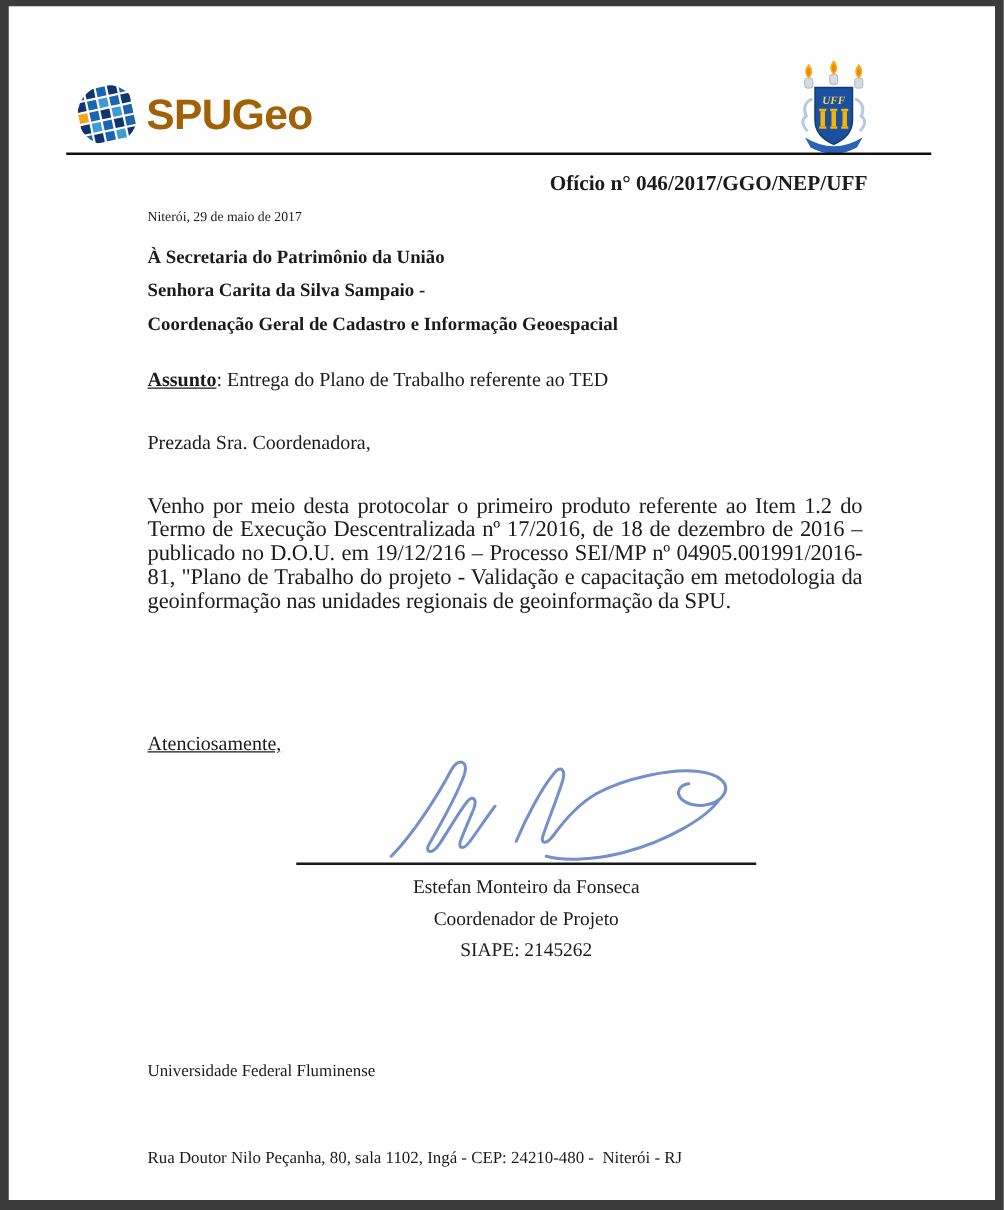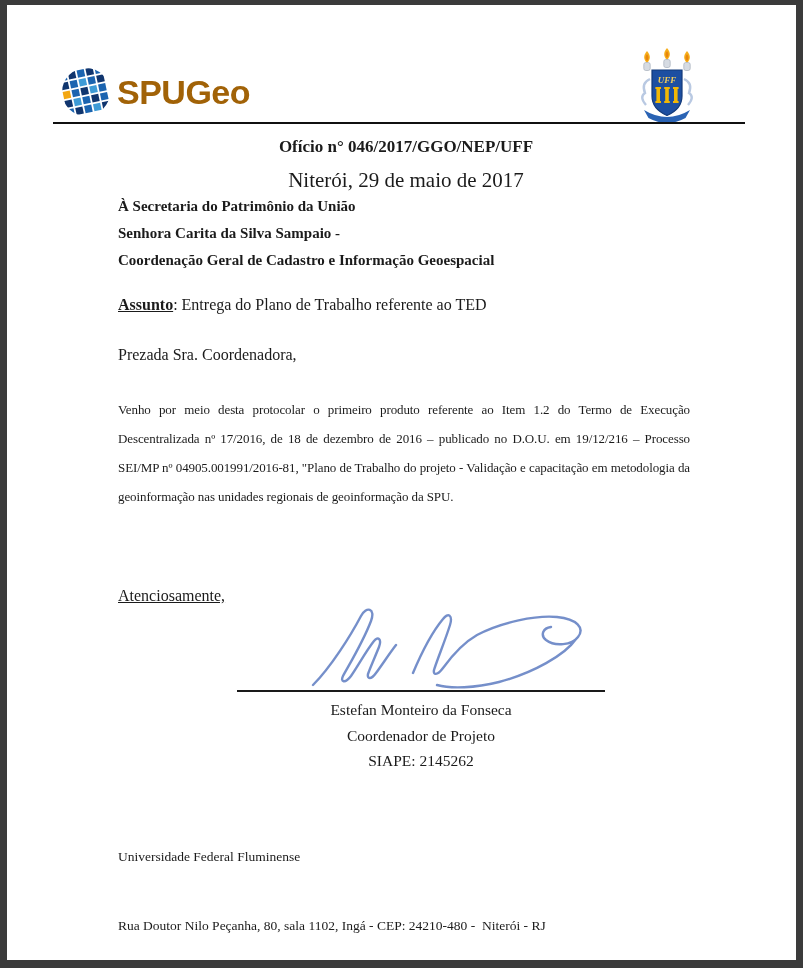--- a/index.html
+++ b/index.html
@@ -14,29 +14,29 @@
     background:#ffffff;color:#1b1b1b;overflow:hidden;
   }
   .page > div, .page > svg{position:absolute;}
   .logo{left:54px;top:62px;display:flex;align-items:center;gap:6px;}
   .brand{
     font-family:"Liberation Sans","DejaVu Sans",sans-serif;
     font-weight:700;font-size:34px;color:#a16207;letter-spacing:-0.5px;
   }
   .crest{left:628px;top:42px;}
   .rule{left:46px;top:117px;width:692px;height:2px;background:#101010;}
-  .doc-number{left:111px;right:102px;top:132px;text-align:center;font-weight:700;font-size:17px;}
-  .date-line{left:111px;right:102px;top:163px;text-align:center;font-size:21px;}
+  .doc-number{left:111px;right:102px;top:132px;text-align:right;font-weight:700;font-size:17px;}
+  .date-line{left:111px;right:102px;top:163px;text-align:left;font-size:11px;}
   .recipient{left:111px;top:188px;font-weight:700;font-size:15px;line-height:27px;}
   .subject{left:111px;top:291px;font-size:16px;}
   .subject .b{font-weight:700;text-decoration:underline;}
   .salutation{left:111px;top:341px;font-size:16px;}
   .body-par{
     left:111px;top:390px;width:572px;
-    font-size:13px;line-height:29px;text-align:justify;letter-spacing:-0.1px;
+    font-size:18px;line-height:19px;text-align:justify;letter-spacing:-0.1px;
   }
   .closing{left:111px;top:582px;font-size:16px;text-decoration:underline;}
   .signature-svg{left:278px;top:592px;}
   .sigblock{left:230px;top:685px;width:368px;text-align:center;font-size:15.5px;line-height:25.5px;}
   .sig-rule{border-top:2px solid #1a1a1a;margin-bottom:5px;}
   .footer{left:111px;top:794px;font-size:13.5px;line-height:23px;white-space:pre-wrap;}
 </style>
 </head>
 <body>
 

